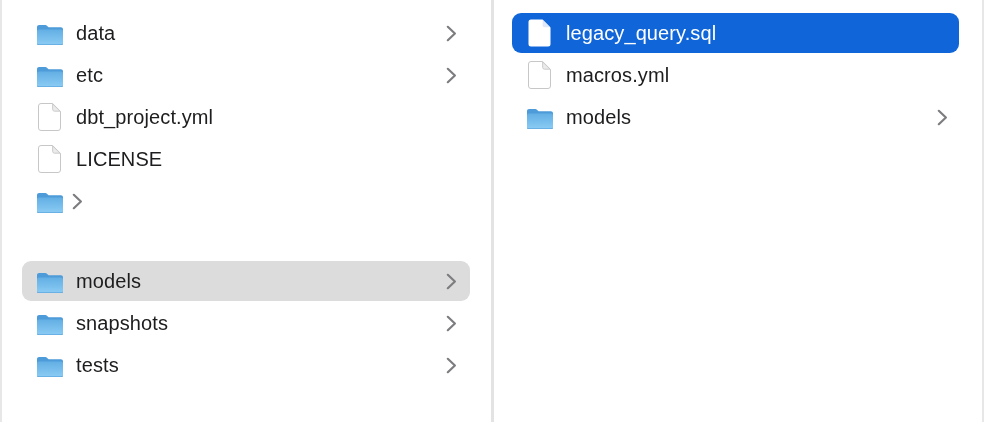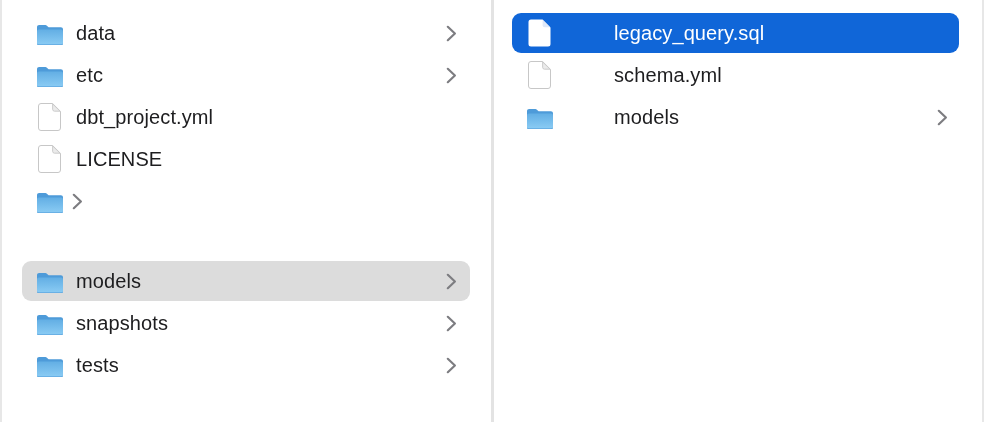--- a/index.html
+++ b/index.html
@@ -41,21 +41,20 @@
     margin: 2px 21px 2px 20px;
     padding: 0 13px 0 14px;
     border-radius: 9px;
     display: flex;
     align-items: center;
     box-sizing: border-box;
   }
   .pane-right .row {
     margin: 2px 23px 2px 18px;
     padding: 0 11px 0 14px;
-    gap: 48px;
   }
   .icon-box {
     width: 28px;
     height: 28px;
     flex: none;
     display: flex;
     align-items: center;
     justify-content: center;
   }
   .label {
@@ -235,21 +234,21 @@
         </span>
         <span class="label">legacy_query.sql</span>
       </div>
       <div class="row">
         <span class="icon-box">
           <svg width="24" height="28" viewBox="0 0 24 28" aria-hidden="true">
             <path d="M3 .5 h11.6 L22.5 8.4 V25 a2.5 2.5 0 0 1 -2.5 2.5 H3 A2.5 2.5 0 0 1 .5 25 V3 A2.5 2.5 0 0 1 3 .5 Z" fill="#ffffff" stroke="#c7c7c7" stroke-width="1"></path>
             <path d="M14.6 .9 v5.3 a2 2 0 0 0 2 2 h5.5 z" fill="#ebebeb" stroke="#c7c7c7" stroke-width="0.9"></path>
           </svg>
         </span>
-        <span class="label">schema.yml</span>
+        <span class="label">macros.yml</span>
       </div>
       <div class="row">
         <span class="icon-box">
           <svg width="28" height="23" viewBox="0 0 28 23" aria-hidden="true">
             <defs>
               <linearGradient id="fg" x1="0" y1="0" x2="0" y2="1">
                 <stop offset="0" stop-color="#62aee4"></stop>
                 <stop offset="1" stop-color="#8bccf4"></stop>
               </linearGradient>
             </defs>

